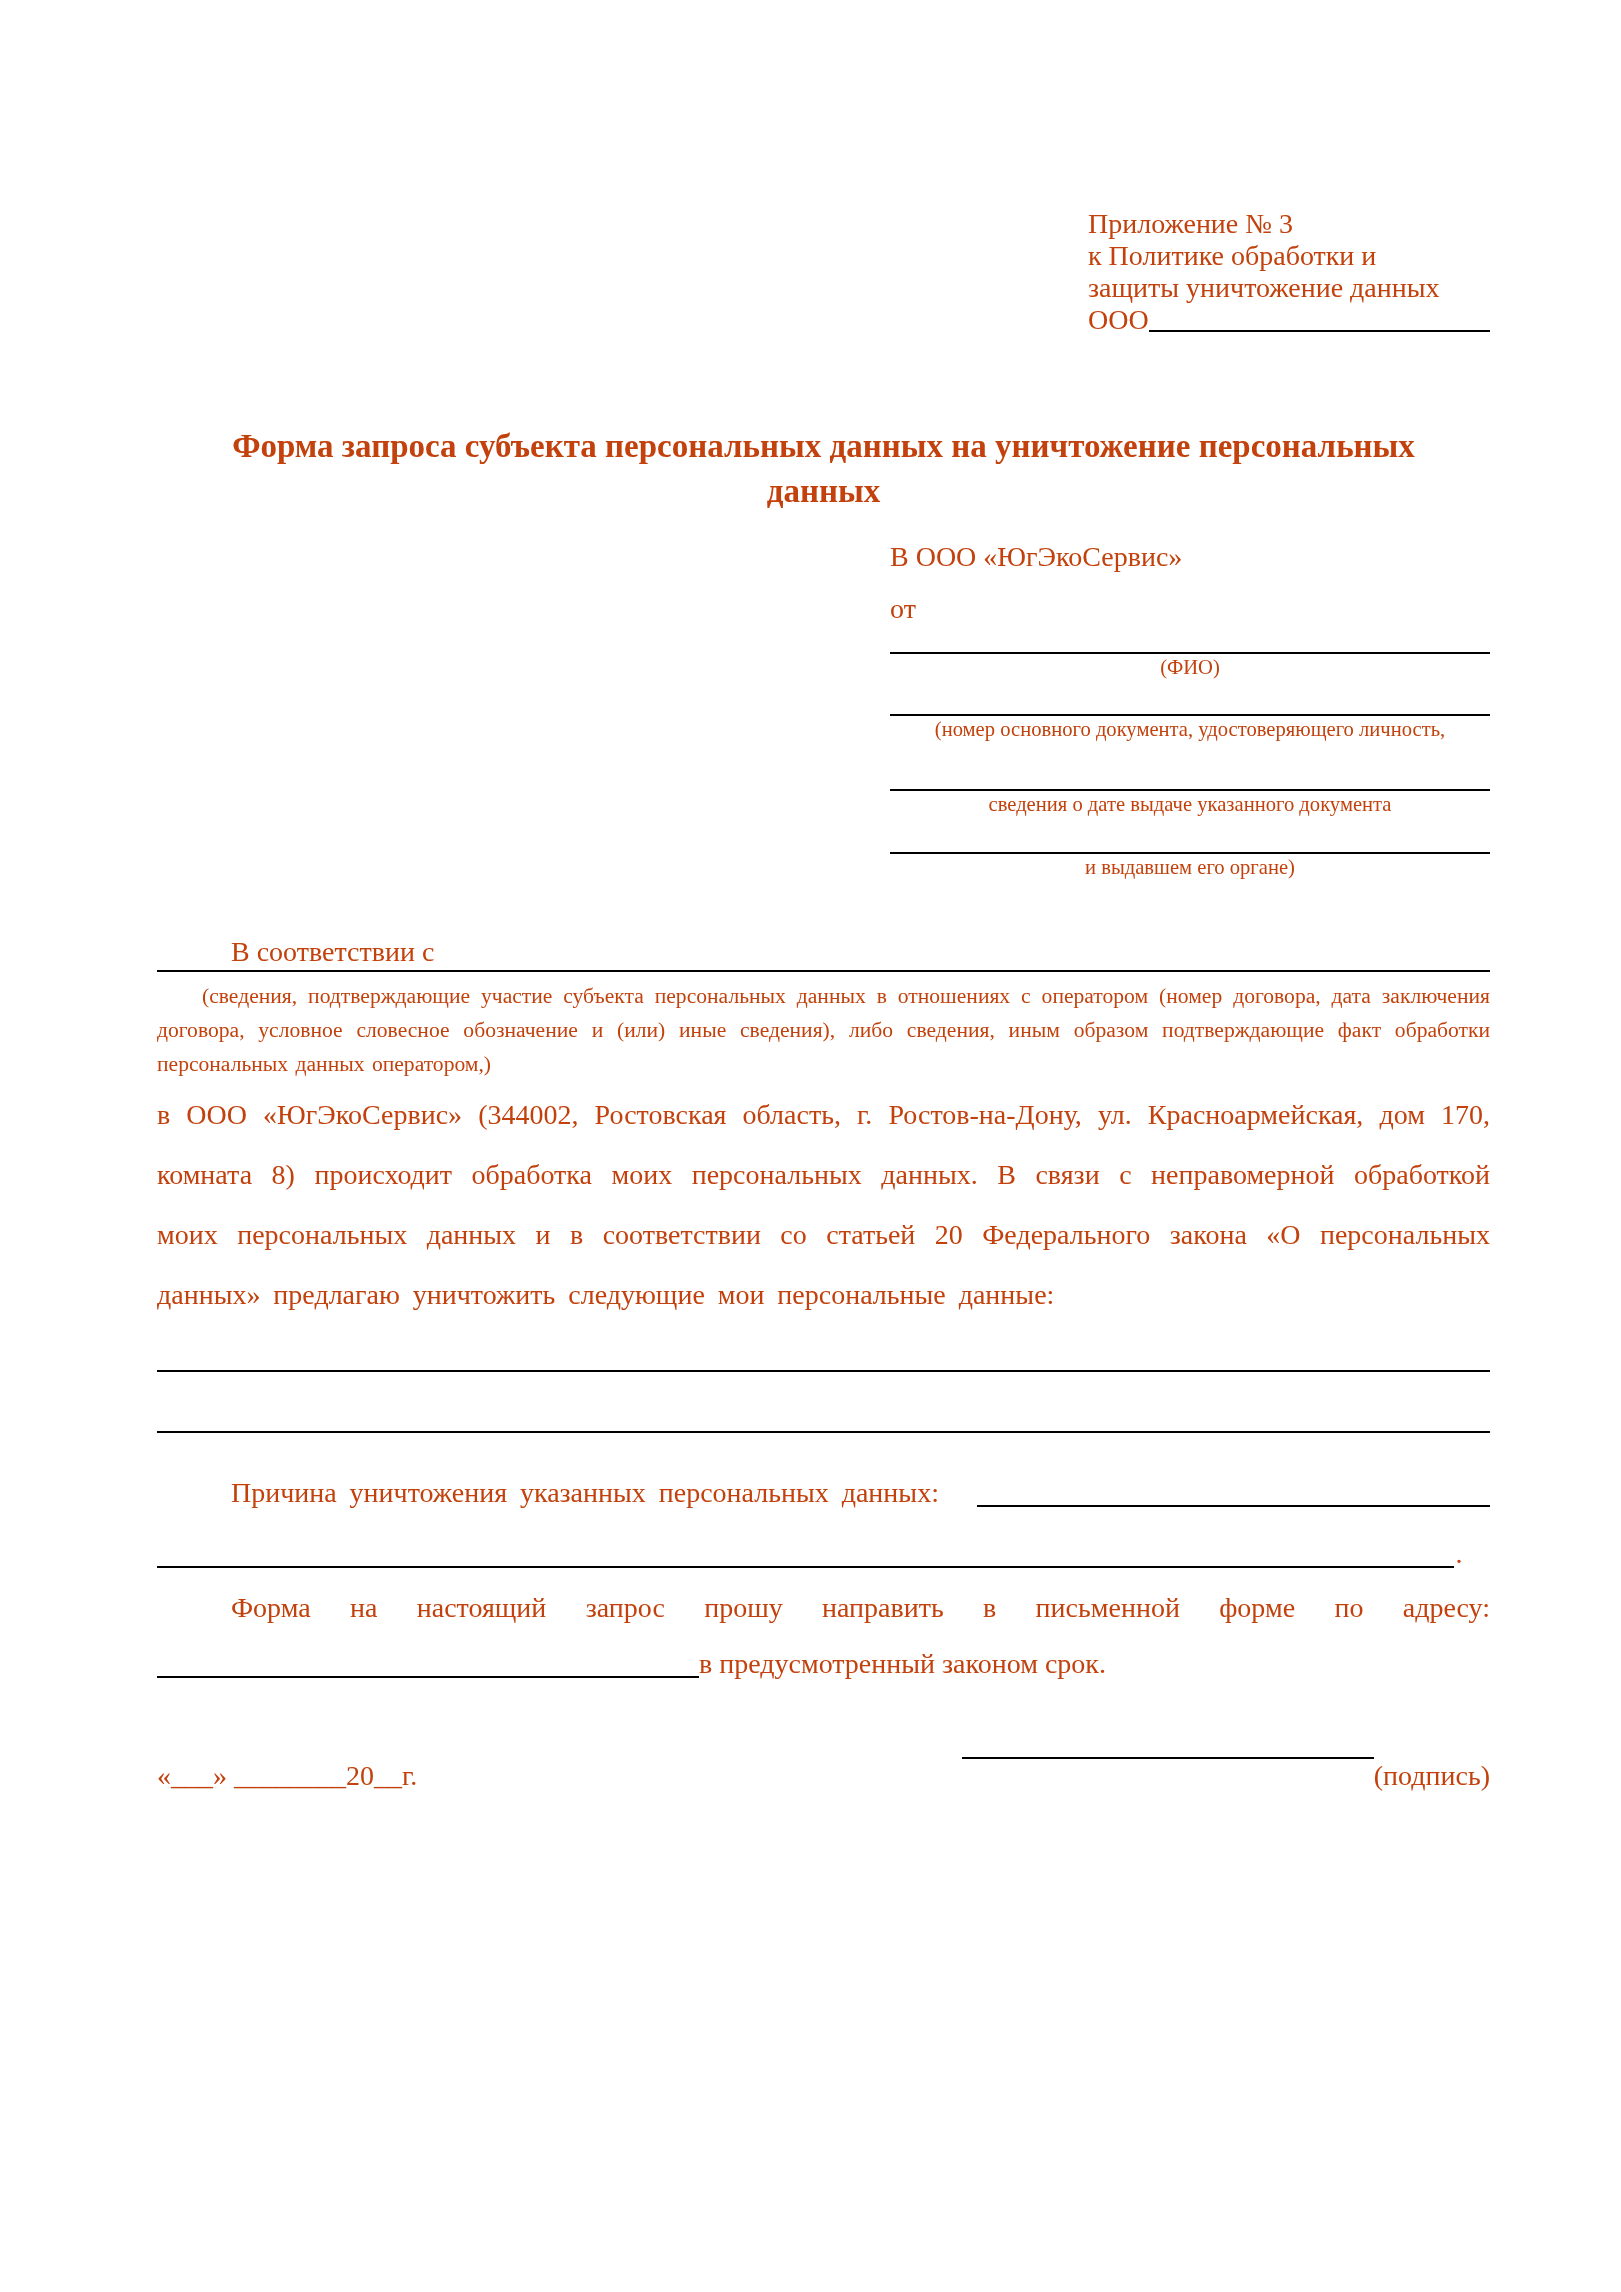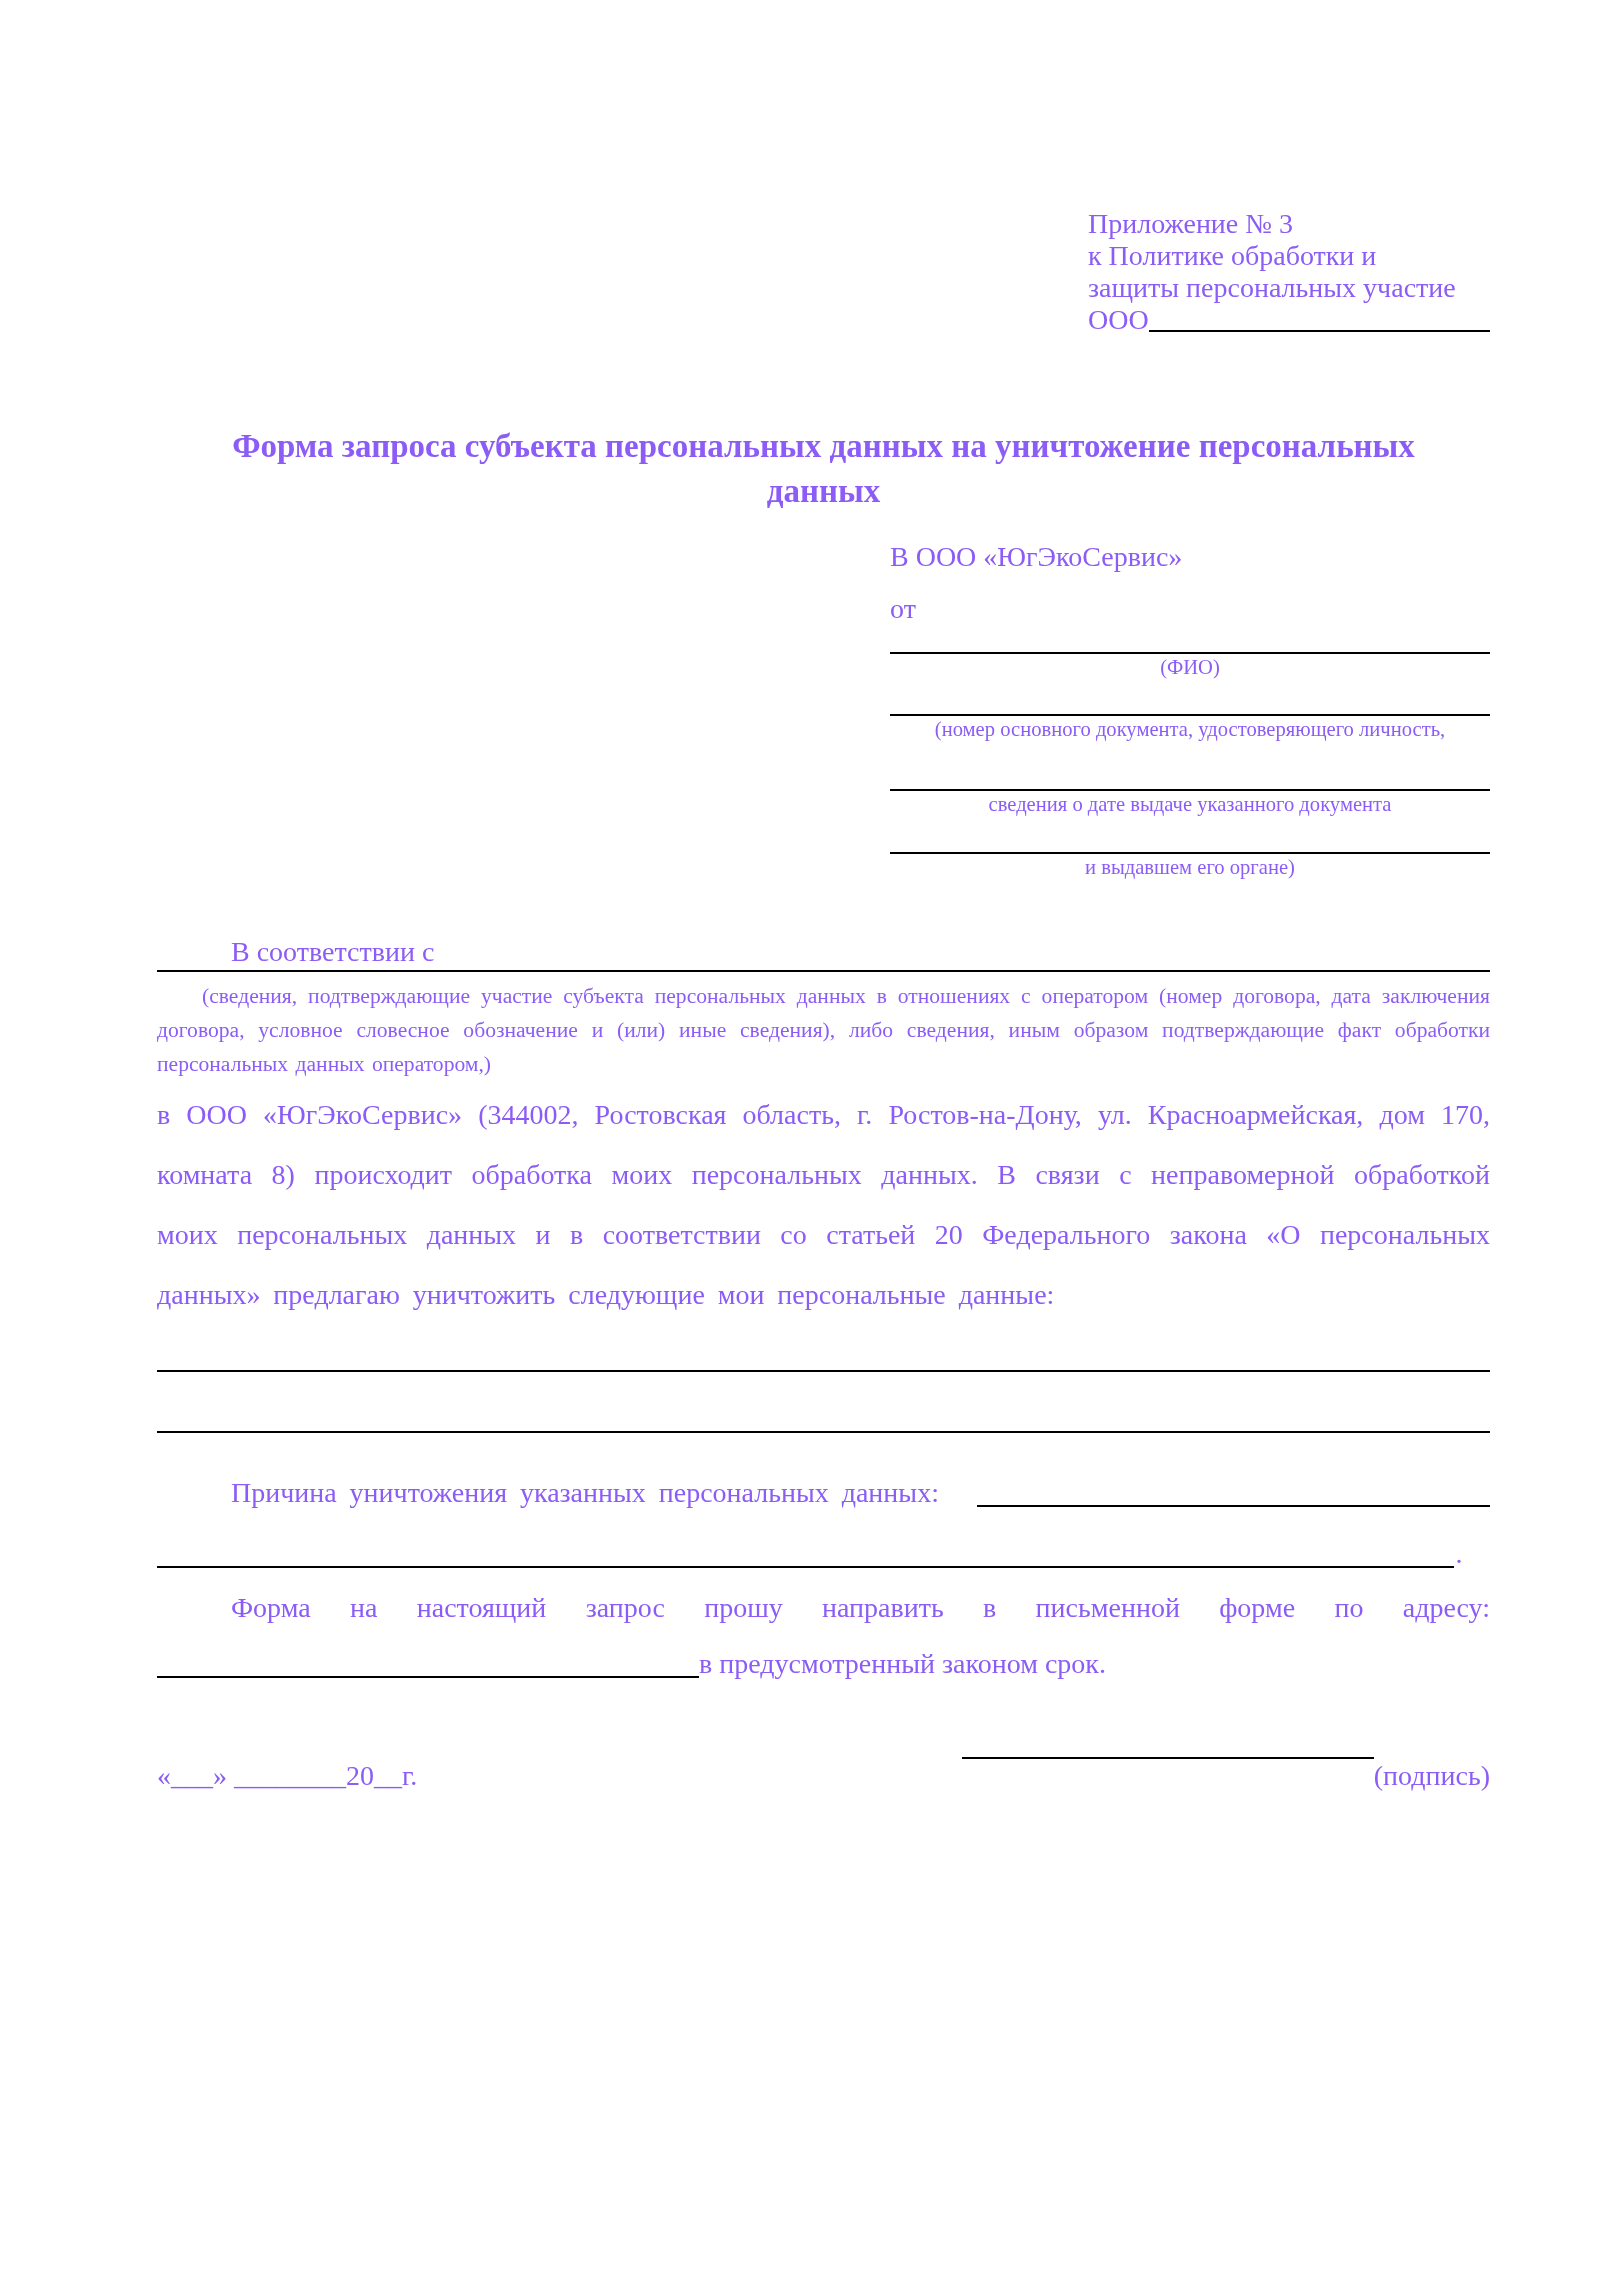--- a/index.html
+++ b/index.html
@@ -2,21 +2,21 @@
 <html><head>
 <meta charset="utf-8">
 <style>
   * { margin: 0; padding: 0; box-sizing: border-box; }
   html, body { background: #ffffff; }
   .page {
     position: relative;
     width: 1621px;
     height: 2293px;
     background: #ffffff;
-    color: #8b5cf6;
+    color: #c2410c;
     font-family: "Liberation Serif", "DejaVu Serif", serif;
     font-size: 28px;
     padding: 208px 131px 0 157px;
     overflow: hidden;
   }
 
   
   .appendix { margin-left: 931px; line-height: 32px; }
   .appendix-row { display: flex; }
   .fill-line { flex: 1 1 auto; border-bottom: 2px solid #000; margin-bottom: 3.9px; }
@@ -96,21 +96,21 @@
   .sign-group .blank { width: 412px; border-bottom: 2.9px solid #000; margin-bottom: 5.9px; }
 </style>
 </head>
 <body>
 
 <div class="page">
 
   <div class="appendix">
     <div>Приложение № 3</div>
     <div>к Политике обработки и</div>
-    <div>защиты персональных участие</div>
+    <div>защиты уничтожение данных</div>
     <div class="appendix-row">
       <span>ООО</span>
       <span class="fill-line"></span>
     </div>
   </div>
 
   <div class="title">Форма запроса субъекта персональных данных на уничтожение персональных данных</div>
 
   <div class="addressee">
     <div>В ООО «ЮгЭкоСервис»</div>

